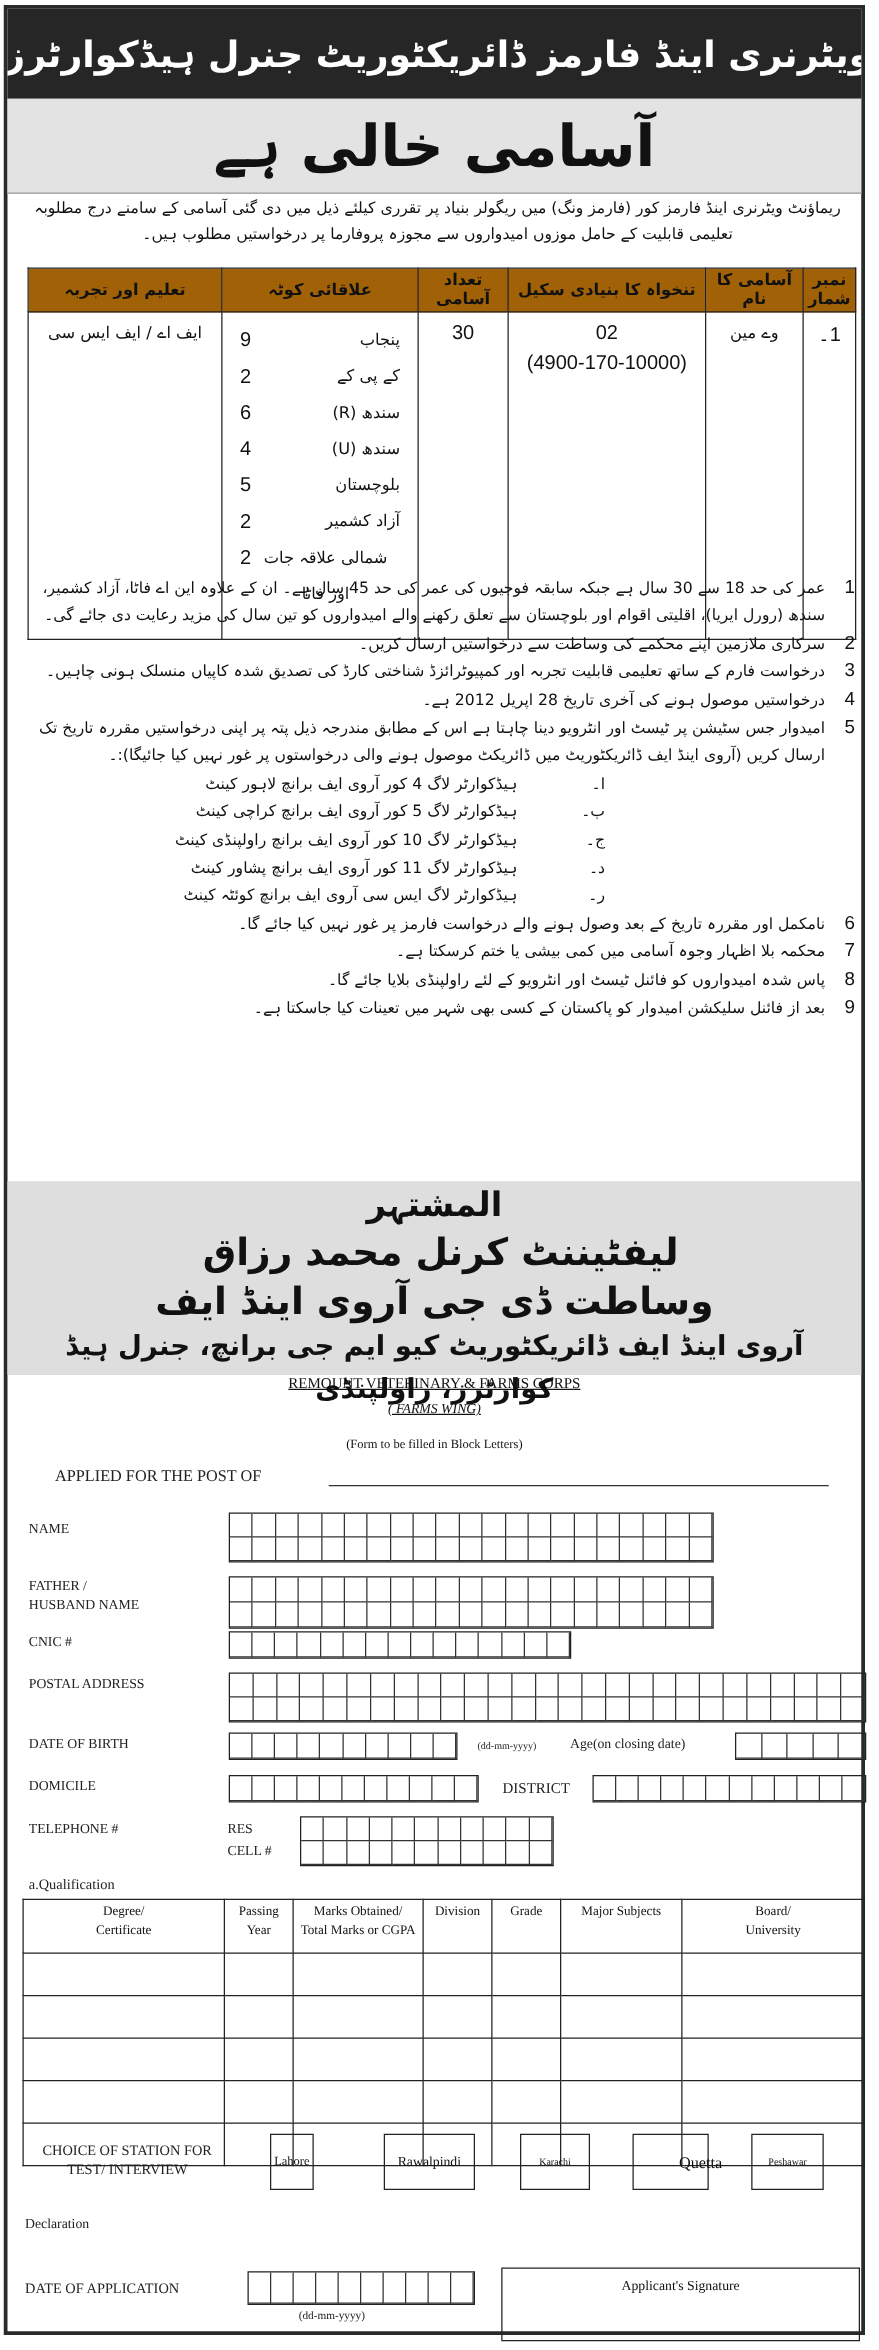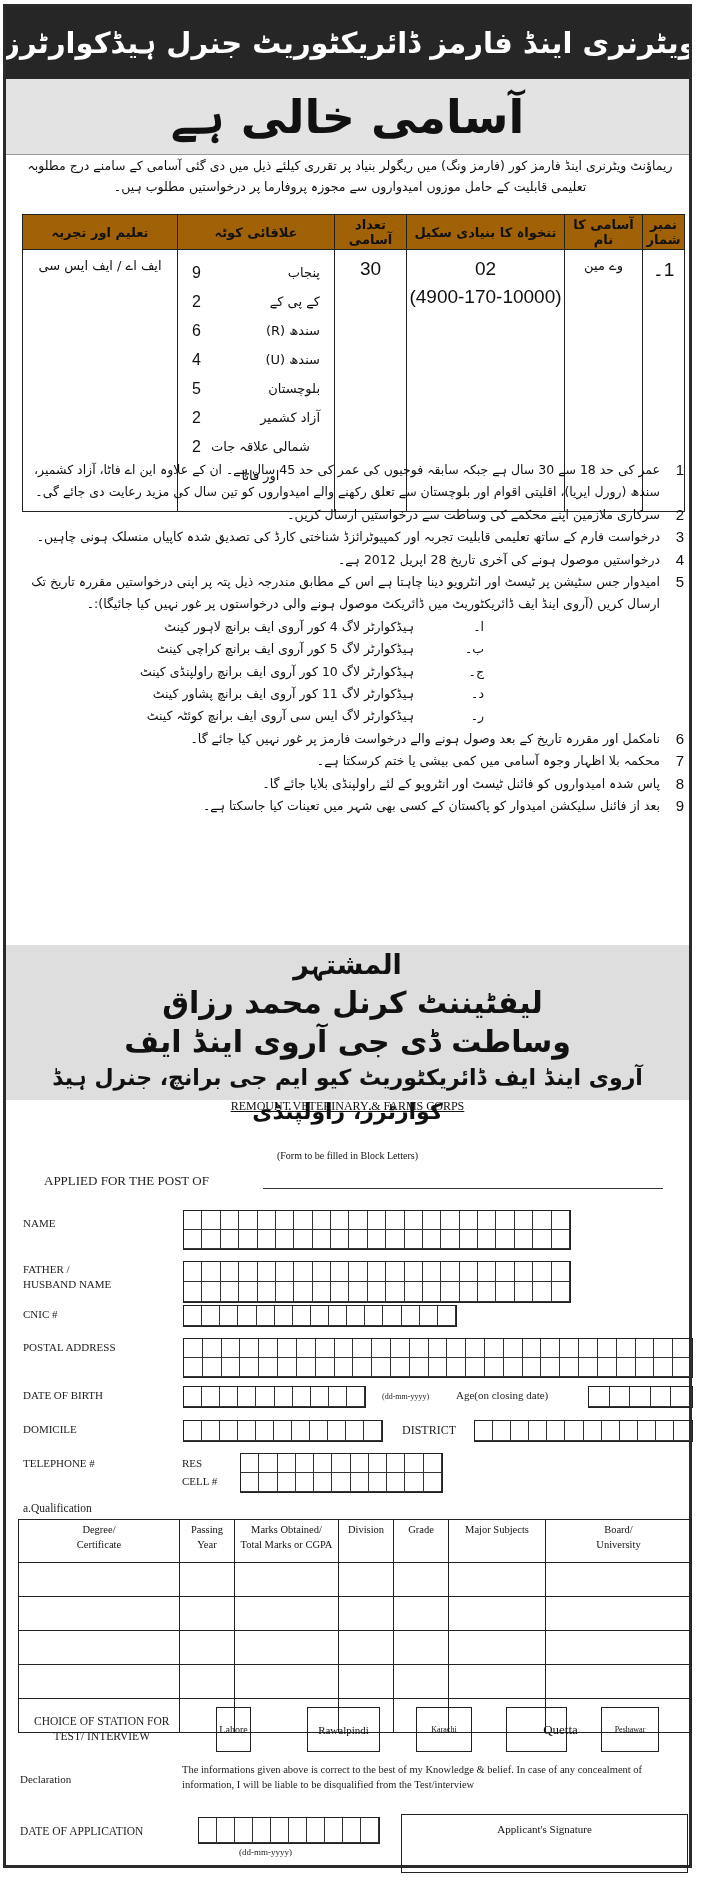--- a/index.html
+++ b/index.html
@@ -33,21 +33,21 @@
   table.posts {
     position: absolute; left: 16px; top: 207px; width: 663px;
     border-collapse: collapse; direction: rtl; font-size: 13px;
   }
   table.posts th, table.posts td { border: 1.5px solid #222; }
   table.posts th { background: #a16207; height: 35px; font-weight: bold; font-size: 13px; }
   table.posts td { vertical-align: top; text-align: center; padding-top: 8px; height: 262px; }
   .quota { display: flex; flex-direction: column; gap: 0; padding: 0 14px; }
   .quota-row { display: flex; justify-content: space-between; height: 29px; line-height: 29px; direction: rtl; }
   .quota-row .n { font-family: "Liberation Sans", sans-serif; font-size: 16px; direction: ltr; }
-  .num { font-family: "Liberation Sans", sans-serif; font-size: 19px; }
+  .num { font-family: "Liberation Sans", sans-serif; font-size: 16px; }
 
   .points {
     position: absolute; left: 8px; top: 452px; width: 670px;
     direction: rtl; text-align: right; font-size: 12.5px; line-height: 22.4px;
   }
   .pt { display: flex; direction: rtl; }
   .pt .k { width: 24px; flex: 0 0 24px; font-family: "Liberation Sans", sans-serif; font-size: 15px; }
   .pt .t { flex: 1; }
   .sub { padding-right: 200px; display: flex; direction: rtl; }
   .sub .k { width: 70px; flex: 0 0 70px; }
@@ -223,20 +223,21 @@
   </div>
 
   <div class="advertiser">
     <div class="l1">المشتہر</div>
     <div class="l2">لیفٹیننٹ کرنل محمد رزاق</div>
     <div class="l3">وساطت ڈی جی آروی اینڈ ایف</div>
     <div class="l4">آروی اینڈ ایف ڈائریکٹوریٹ کیو ایم جی برانچ، جنرل ہیڈ کوارٹرز، راولپنڈی</div>
   </div>
 
   <div class="form-title serif u" style="top:1092px;font-size:12px;">REMOUNT VETERINARY &amp; FARMS CORPS</div>
+  <div class="form-title serif u" style="top:1114px;font-size:11px;font-style:italic;">( FARMS WING)</div>
   <div class="form-title serif" style="top:1143px;font-size:10px;">(Form to be filled in Block Letters)</div>
 
   <div class="lbl" style="left:38px;top:1166px;font-size:13px;">APPLIED FOR THE POST OF</div>
   <div style="position:absolute;left:257px;top:1181px;width:400px;border-bottom:1.5px solid #333;"></div>
 
   <div class="lbl" style="left:17px;top:1210px;">NAME</div>
   <div class="boxes" style="left:177px;top:1203px;width:388px;height:40px;grid-template-columns:repeat(21,1fr);grid-template-rows:1fr 1fr;" id="g-name">
       <span></span>
       <span></span>
       <span></span>
@@ -573,21 +574,20 @@
     <div>CHOICE OF STATION FOR</div>
     <div>TEST/ INTERVIEW</div>
   </div>
   <div class="station" style="left:210px;width:35px;font-size:10px;">Lahore</div>
   <div class="station" style="left:301px;width:73px;font-size:11px;">Rawalpindi</div>
   <div class="station" style="left:410px;width:56px;font-size:8px;">Karachi</div>
   <div class="station" style="left:500px;width:61px;font-size:13px;padding-left:48px;">Quetta</div>
   <div class="station" style="left:595px;width:58px;font-size:8px;">Peshawar</div>
 
   <div class="lbl" style="left:14px;top:1766px;">Declaration</div>
-  <div class="lbl" style="left:176px;top:1755px;width:480px;font-size:10.5px;line-height:15px;">The informations given above is correct to the best of my Knowledge &amp; belief. In case of any concealment of information, I will be liable to be disqualified from the Test/interview</div>
 
   <div class="lbl" style="left:14px;top:1818px;font-size:11.5px;">DATE OF APPLICATION</div>
   <div class="boxes" style="left:192px;top:1810px;width:182px;height:27px;grid-template-columns:repeat(10,1fr);" id="g-doa">
       <span></span>
       <span></span>
       <span></span>
       <span></span>
       <span></span>
       <span></span>
       <span></span>

